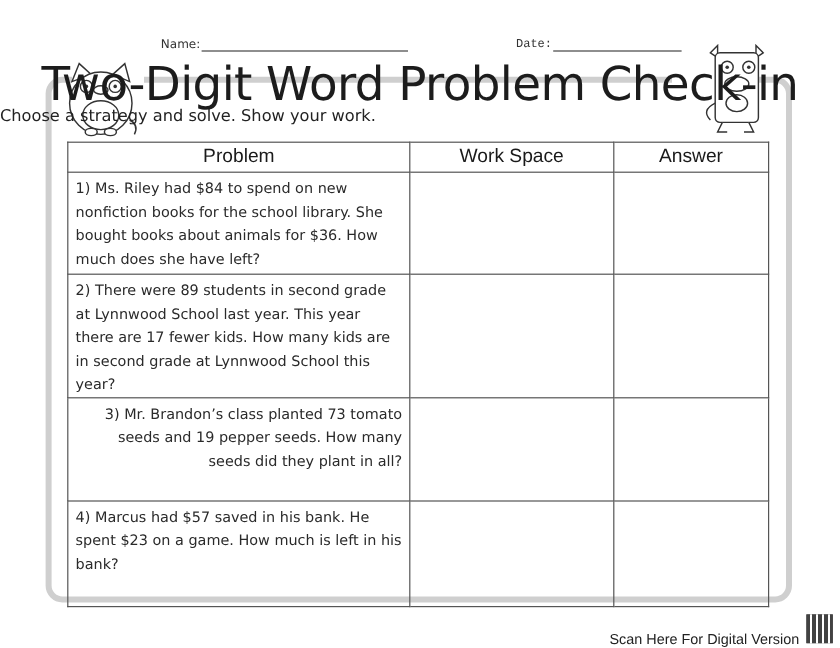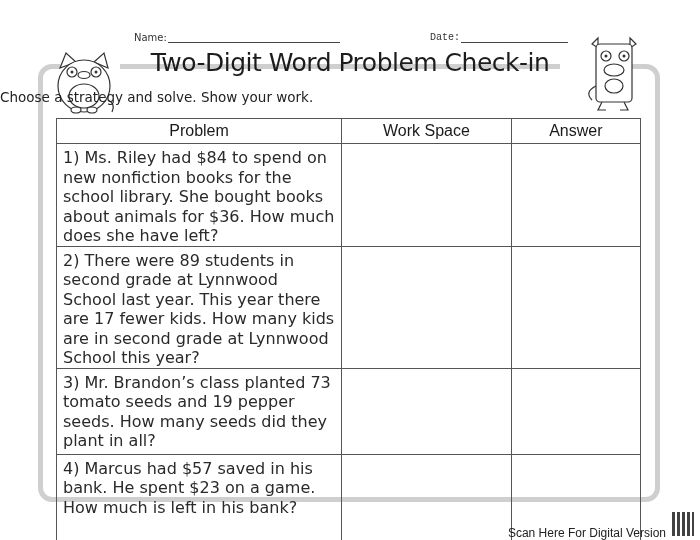--- a/index.html
+++ b/index.html
@@ -2,26 +2,26 @@
 <html><head>
 <meta charset="utf-8">
 <style>
   *{box-sizing:border-box;margin:0;padding:0;}
   body{width:700px;height:540px;background:#fff;position:relative;overflow:hidden;font-family:"DejaVu Sans",sans-serif;color:#222;}
   .frame{position:absolute;left:38px;top:64px;width:622px;height:438px;border:5px solid #cfcfcf;border-radius:14px;}
   .frame-gap-l{position:absolute;left:60px;top:58px;width:60px;height:14px;background:#fff;}
   .frame-gap-r{position:absolute;left:560px;top:58px;width:60px;height:14px;background:#fff;}
   .field{position:absolute;top:32px;font-size:10px;color:#333;display:flex;align-items:flex-end;}
   .field .line{border-bottom:1px solid #444;height:10px;margin-left:1px;}
-  .title{position:absolute;left:0;width:700px;top:48px;text-align:center;font-size:25px;color:#1c1c1c;letter-spacing:-0.5px;}
+  .title{position:absolute;left:0;width:700px;top:48px;text-align:center;font-size:39px;color:#1c1c1c;letter-spacing:-0.5px;}
   .subtitle{position:absolute;left:0;width:700px;top:89px;font-size:13.5px;color:#222;}
   table{position:absolute;left:56px;top:118px;width:585px;border-collapse:collapse;}
   th,td{border:1.5px solid #555;vertical-align:top;}
   th{height:25px;font-family:"Liberation Sans",sans-serif;font-weight:normal;font-size:16px;text-align:center;vertical-align:middle;color:#1a1a1a;}
-  td.p{font-size:16px;line-height:19.5px;padding:4px 6px 0 6px;color:#2a2a2a;}
+  td.p{font-size:12px;line-height:19.5px;padding:4px 6px 0 6px;color:#2a2a2a;}
   .footer-logo{position:absolute;left:6px;top:522px;display:flex;align-items:center;font-size:9px;font-weight:bold;font-family:"Liberation Sans",sans-serif;}
   .footer-logo .w{color:#3b5bdb;font-size:13px;font-style:italic;margin-right:3px;}
   .footer-logo .a{color:#5470c6;}
   .footer-logo .b{color:#f0a030;margin-top:48px;}
   .scan{position:absolute;right:34px;top:526px;font-size:12px;font-family:Liberation Sans, sans-serif;color:#222;}
   .qr{position:absolute;right:6px;top:512px;width:22px;height:24px;background:
     repeating-linear-gradient(90deg,#222 0 3px,#fff 3px 5px),#222;opacity:.85;}
   .mascot{position:absolute;}
 </style>
 </head>
@@ -87,21 +87,21 @@
   <tr style="height:85px;">
     <td class="p">1) Ms. Riley had $84 to spend on new nonfiction books for the school library. She bought books about animals for $36. How much does she have left?</td>
     <td></td>
     <td></td>
   </tr>
   <tr style="height:86px;">
     <td class="p">2) There were 89 students in second grade at Lynnwood School last year. This year there are 17 fewer kids. How many kids are in second grade at Lynnwood School this year?</td>
     <td></td>
     <td></td>
   </tr>
-  <tr style="height:86px;">
+  <tr style="height:86px;text-align:right;">
     <td class="p">3)  Mr. Brandon’s class planted  73 tomato seeds and 19 pepper seeds. How many seeds did they plant in all?</td>
     <td></td>
     <td></td>
   </tr>
   <tr style="height:88px;">
     <td class="p">4) Marcus had $57 saved in his bank. He spent $23 on a game. How much is left in his bank?</td>
     <td></td>
     <td></td>
   </tr>
 </tbody>

